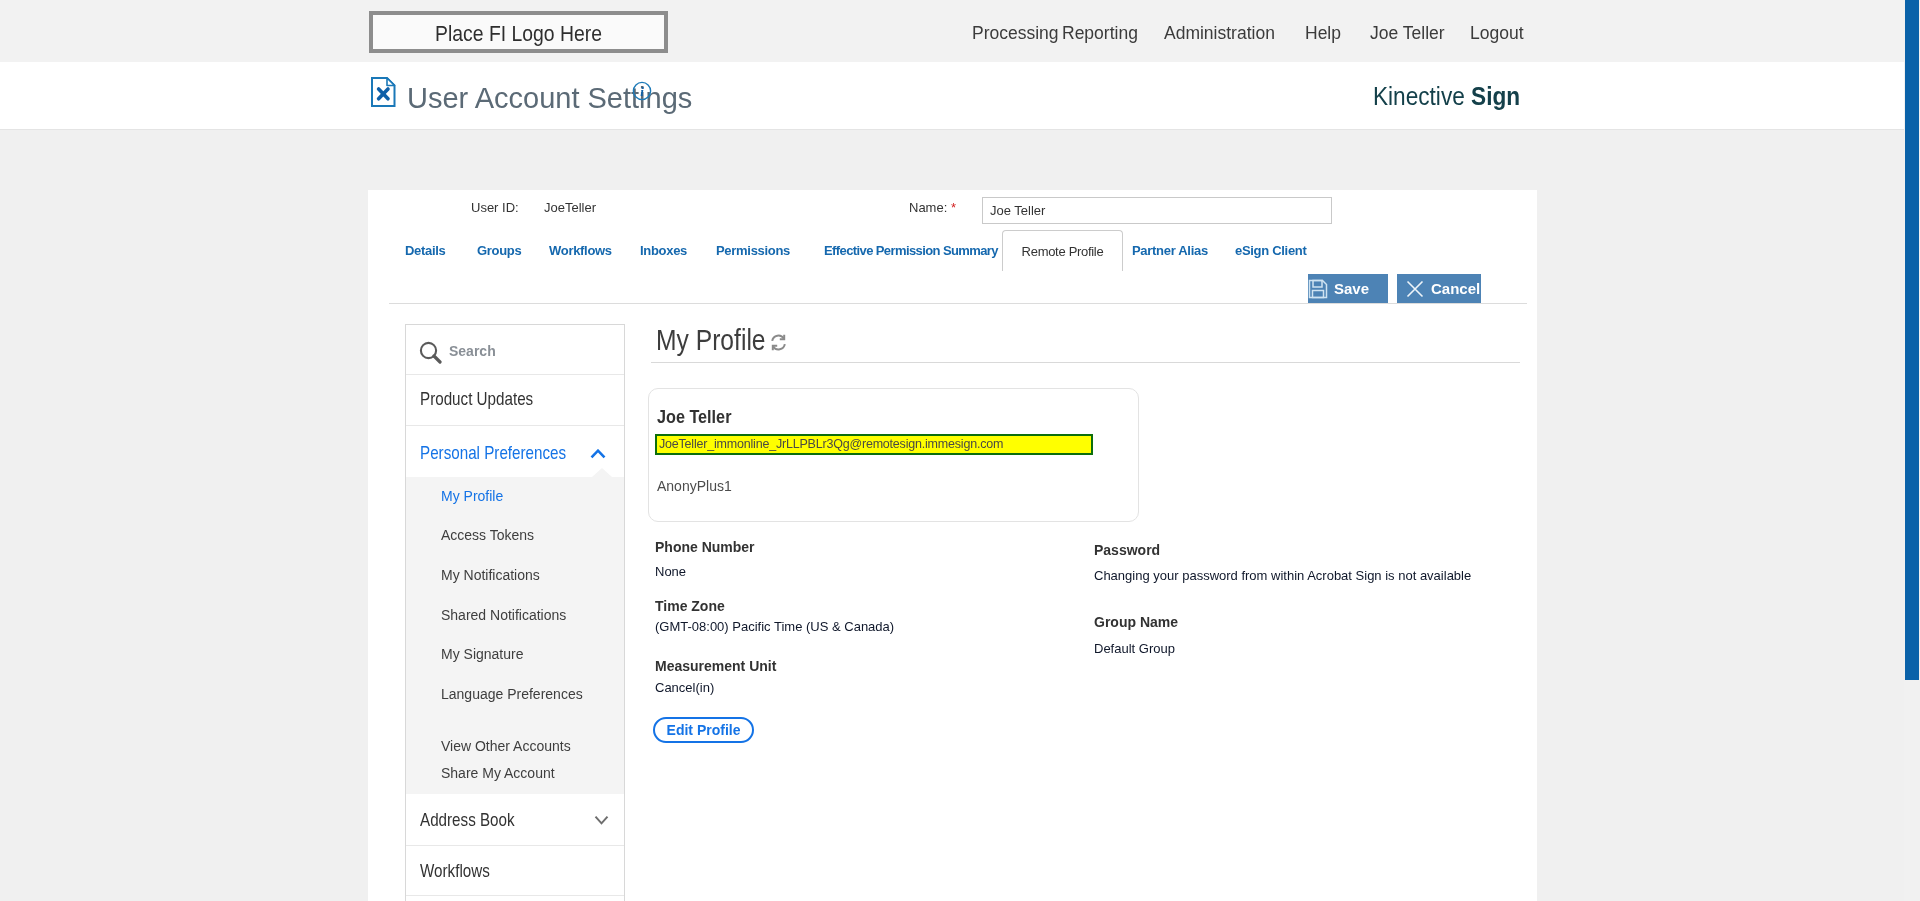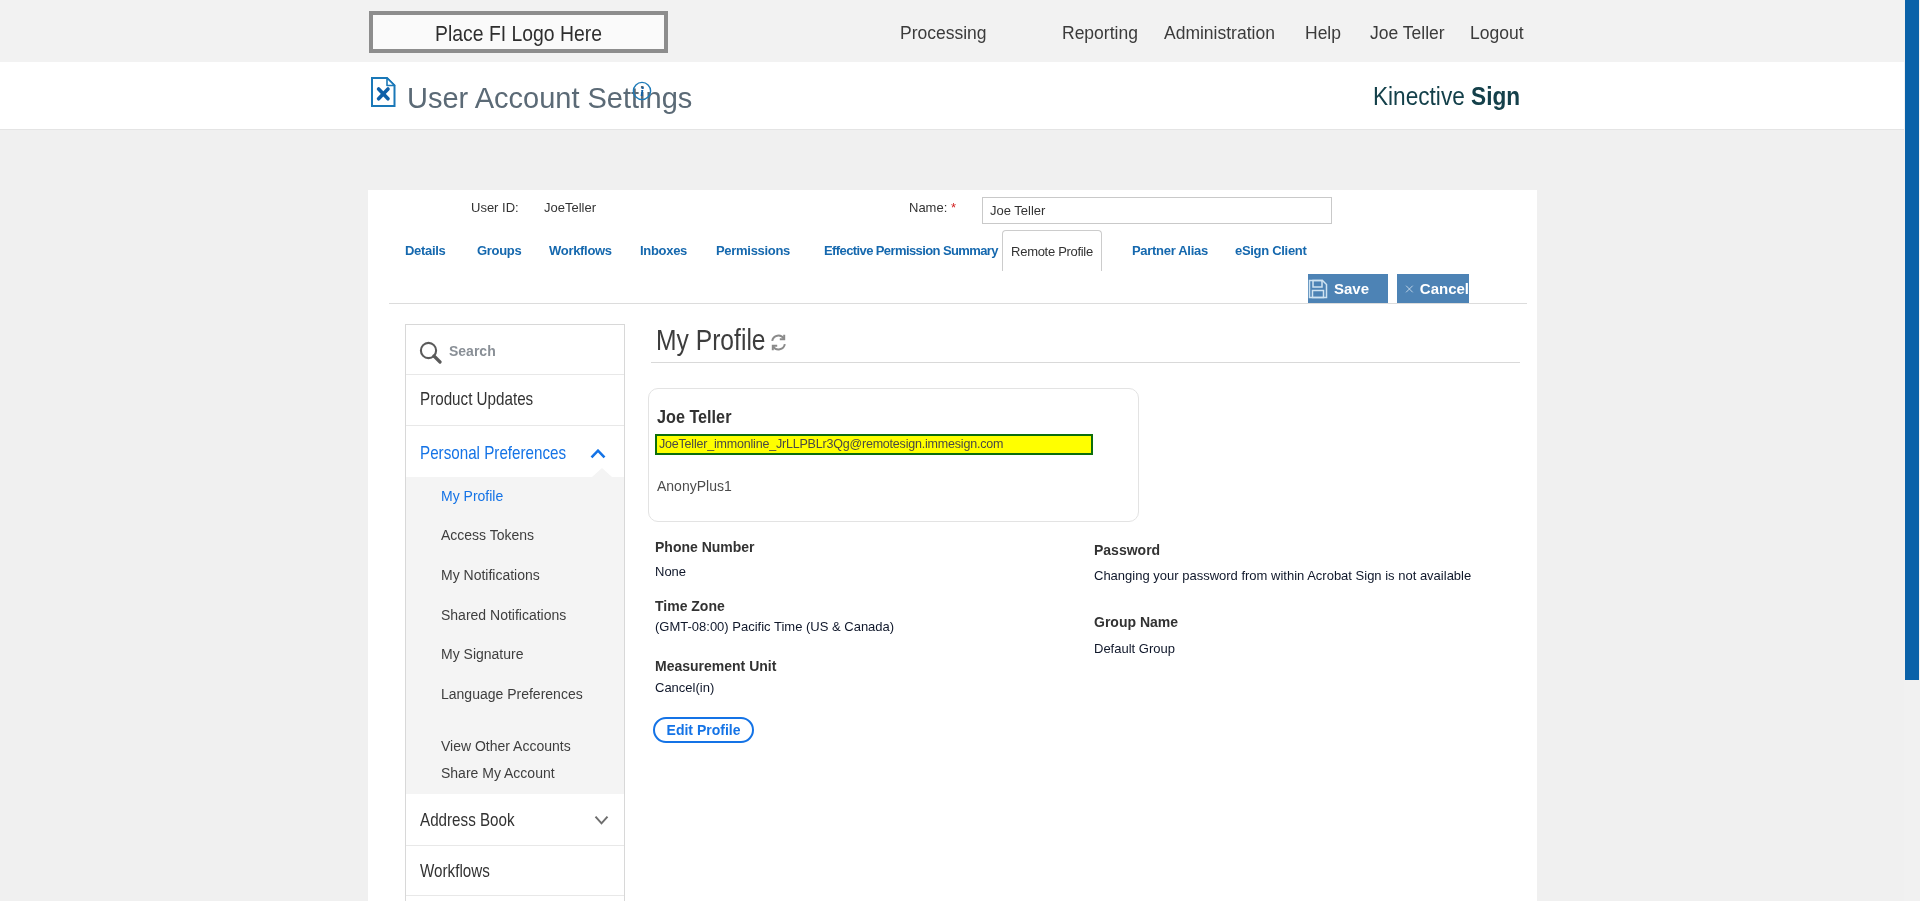--- a/index.html
+++ b/index.html
@@ -21,21 +21,21 @@
                transform-origin:0 50%; white-space:nowrap; }
 
   
   .panel { left:368px; top:190px; width:1169px; height:711px; background:#ffffff; }
 
   .lbl { font-size:13px; color:#333; white-space:nowrap; }
   .nameinput { left:982px; top:197px; width:350px; height:27px; border:1px solid #c9c9c9; background:#fff;
                font-size:13px; color:#333; padding-left:7px; line-height:25px; }
 
   .tab { font-size:13px; font-weight:700; color:#1568ae; top:243px; letter-spacing:-0.3px; white-space:nowrap;text-align:center; }
-  .activetab { left:1002px; top:230px; width:100px; height:41px; background:#fff;
+  .activetab { left:1002px; top:230px; width:121px; height:41px; background:#fff;
                border:1px solid #ccc; border-bottom:none; border-radius:4px 4px 0 0; }
   .activetab span { display:block; text-align:center; margin-top:13px; font-size:13px; font-weight:400;
                     color:#333; letter-spacing:-0.3px; white-space:nowrap; }
 
   .hr1 { left:389px; top:303px; width:1138px; height:1px; background:#dcdcdc; }
 
   .btn { top:274px; height:29px; background:#4d83b5; color:#fff; font-size:15px; font-weight:700;
          display:flex; align-items:center; }
   .btn svg { display:block; }
 
@@ -69,21 +69,21 @@
   .sb-track { left:1904px; top:0; width:16px; height:901px; background:#f1f1f1; }
   .sb-thumb { left:1905px; top:0; width:14px; height:680px; background:#0a62a9; }
 </style>
 </head>
 <body>
 
   <div class="abs topbar"></div>
   <div class="abs logobox">
     <div class="abs logotext">Place FI Logo Here</div>
   </div>
-  <span class="abs nav" style="left:900px;">Processing</span>
+  <span class="abs nav" style="left:972px;">Processing</span>
   <span class="abs nav" style="left:1062px;">Reporting</span>
   <span class="abs nav" style="left:1164px;">Administration</span>
   <span class="abs nav" style="left:1305px;">Help</span>
   <span class="abs nav" style="left:1370px;">Joe Teller</span>
   <span class="abs nav" style="left:1470px;">Logout</span>
 
   <div class="abs header"></div>
   <svg class="abs" style="left:371px; top:77px;" width="25" height="30" viewBox="0 0 25 30">
     <path d="M1 1 H16 L23.5 8.5 V29 H1 Z" fill="#fff" stroke="#1a78b8" stroke-width="2"></path>
     <path d="M16 1 V8.5 H23.5 Z" fill="#fff" stroke="#1a78b8" stroke-width="1.6" stroke-linejoin="round"></path>
@@ -120,21 +120,21 @@
 
   <div class="abs hr1"></div>
   <div class="abs btn" style="left:1308px; width:80px; ">
     <svg width="20" height="20" viewBox="0 0 20 20" fill="none" stroke="#cfe3f2" stroke-width="1.5">
       <path d="M1.5 1.5 H14.5 L18.5 5.5 V18.5 H1.5 Z"></path>
       <rect x="5" y="1.5" width="9" height="6.5"></rect>
       <rect x="4.5" y="11.5" width="11" height="7"></rect>
     </svg>
     <span style="margin-left:6px;">Save</span>
   </div>
-  <div class="abs btn" style="left:1397px; width:72px; padding-left:8px;">
+  <div class="abs btn" style="left:1397px; width:84px; padding-left:8px;">
     <svg width="20" height="20" viewBox="0 0 20 20" fill="none" stroke="#eef4f9" stroke-width="1.6">
       <path d="M2.5 2.5 L17.5 17.5 M17.5 2.5 L2.5 17.5"></path>
     </svg>
     <span style="margin-left:6px;">Cancel</span>
   </div>
 
   <div class="abs sidebar">
     <div class="abs" style="left:0; top:0; width:218px; height:50px; border-bottom:1px solid #e8e8e8;"></div>
     <div class="abs" style="left:0; top:50px; width:218px; height:51px; border-bottom:1px solid #e8e8e8;"></div>
     <svg class="abs" style="left:13px; top:16px;" width="23" height="23" viewBox="0 0 23 23" fill="none">

